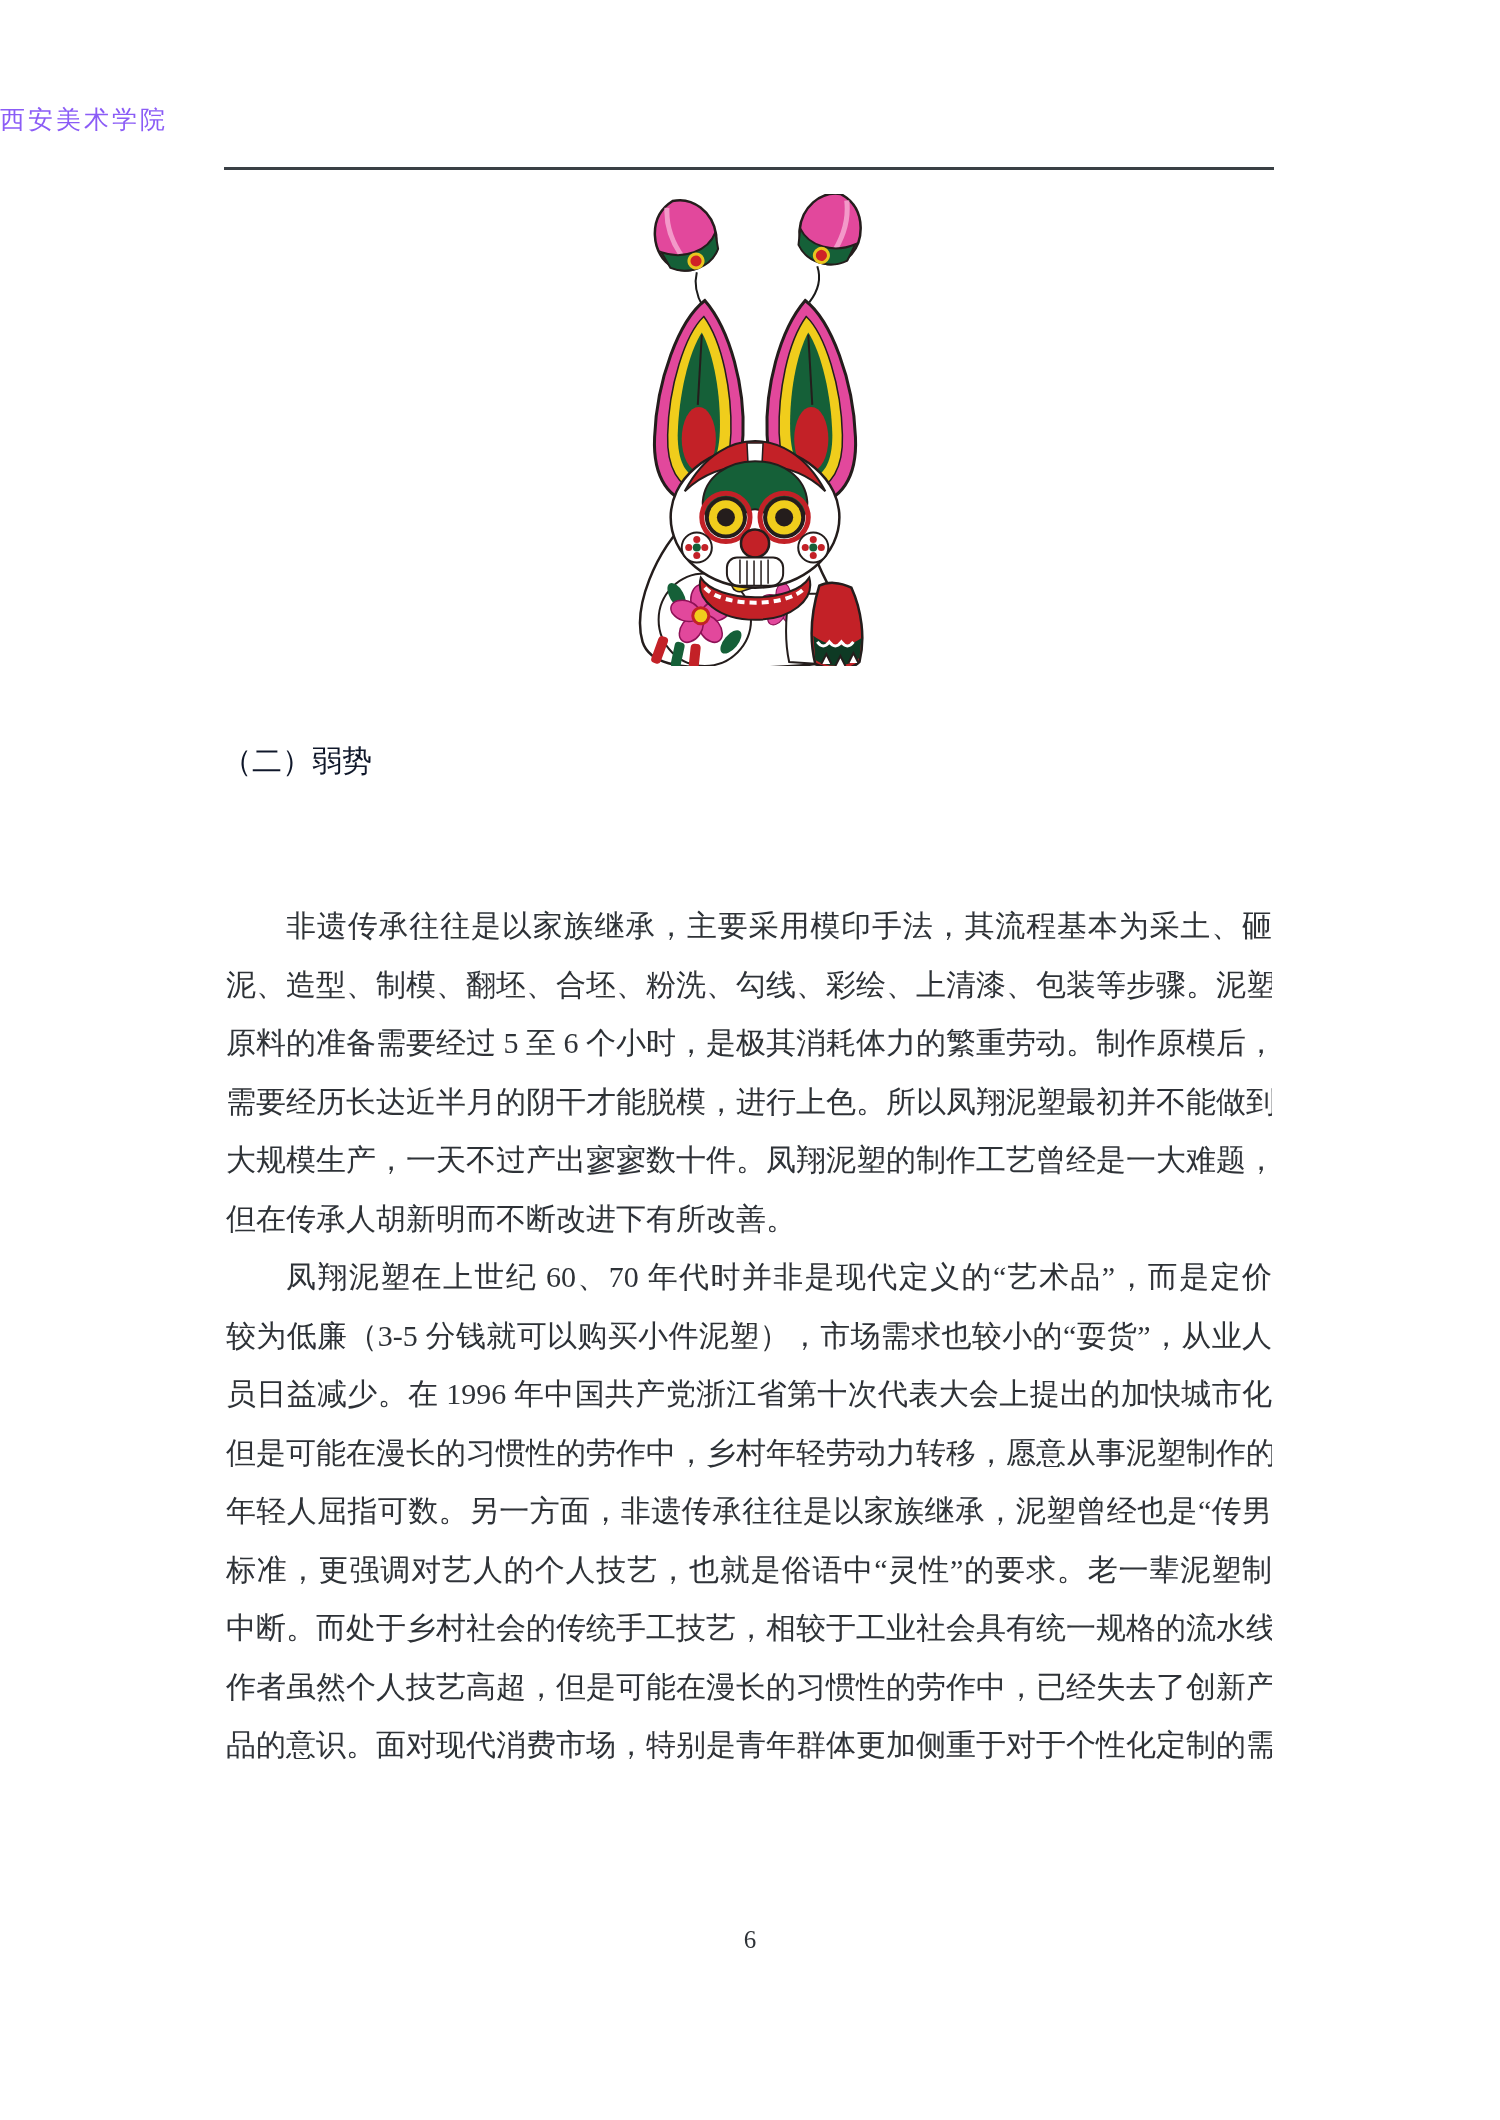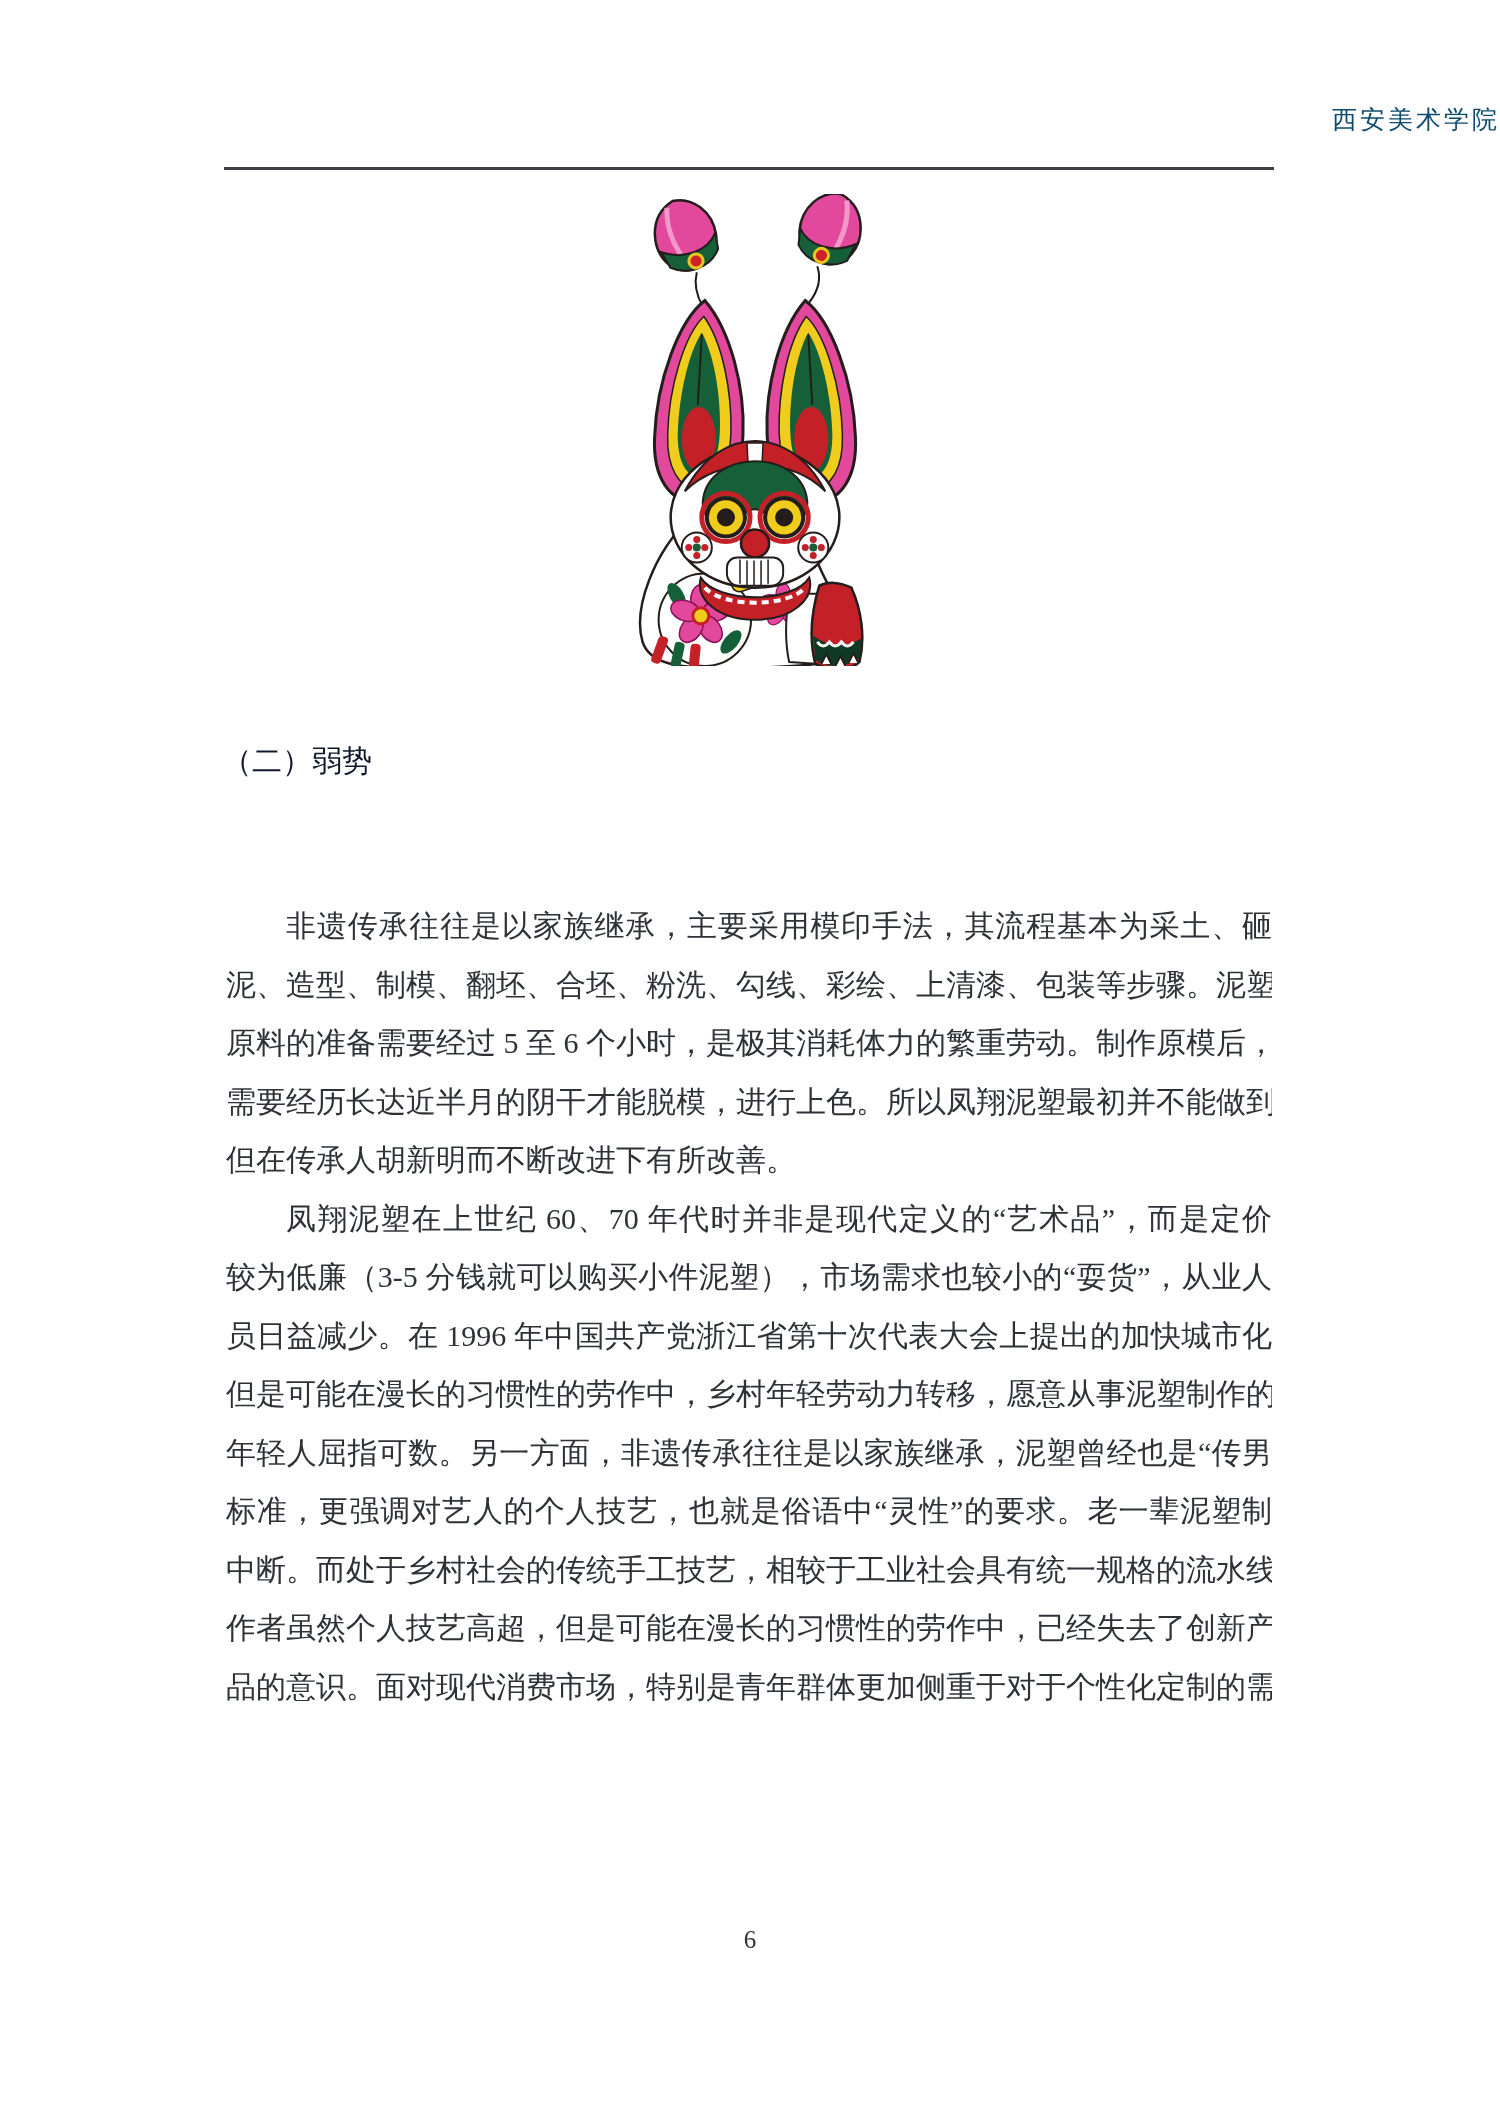--- a/index.html
+++ b/index.html
@@ -2,22 +2,22 @@
 <html><head>
 <meta charset="utf-8">
 <style>
   html,body{margin:0;padding:0}
   body{
     width:1500px;height:2120px;background:#ffffff;position:relative;
     font-family:"Liberation Serif","DejaVu Serif",serif;color:#2e3237;
   }
   .page{position:absolute;inset:0;overflow:hidden;background:#ffffff}
   .header-title{
-    position:absolute;top:103px;left:0;width:100%;text-align:right;
-    font-size:25px;letter-spacing:3px;color:#0c4a6e;
+    position:absolute;top:103px;left:0;width:100%;text-align:left;
+    font-size:25px;letter-spacing:3px;color:#8b5cf6;
   }
   .header-rule{
     position:absolute;top:167px;left:224px;width:1050px;height:0;
     border-top:3px solid #3a4045;
   }
   .figure{position:absolute;left:592px;top:194px;width:312px;height:472px}
   .figure svg{width:100%;height:100%;display:block}
   .section-heading{
     position:absolute;left:222px;top:741px;font-size:30px;color:#0f172a;
   }
@@ -125,20 +125,21 @@
     </svg>
   </div>
 
   <div class="section-heading">（二）弱势</div>
 
   <div class="body-text">
     <div class="line indent">非遗传承往往是以家族继承，主要采用模印手法，其流程基本为采土、砸</div>
     <div class="line">泥、造型、制模、翻坯、合坯、粉洗、勾线、彩绘、上清漆、包装等步骤。泥塑</div>
     <div class="line">原料的准备需要经过 5 至 6 个小时，是极其消耗体力的繁重劳动。制作原模后，</div>
     <div class="line">需要经历长达近半月的阴干才能脱模，进行上色。所以凤翔泥塑最初并不能做到</div>
+    <div class="line">大规模生产，一天不过产出寥寥数十件。凤翔泥塑的制作工艺曾经是一大难题，</div>
     <div class="line endline">但在传承人胡新明而不断改进下有所改善。</div>
     <div class="line indent">凤翔泥塑在上世纪 60、70 年代时并非是现代定义的“艺术品”，而是定价</div>
     <div class="line">较为低廉（3-5 分钱就可以购买小件泥塑），市场需求也较小的“耍货”，从业人</div>
     <div class="line">员日益减少。在 1996 年中国共产党浙江省第十次代表大会上提出的加快城市化</div>
     <div class="line">但是可能在漫长的习惯性的劳作中，乡村年轻劳动力转移，愿意从事泥塑制作的</div>
     <div class="line">年轻人屈指可数。另一方面，非遗传承往往是以家族继承，泥塑曾经也是“传男</div>
     <div class="line">标准，更强调对艺人的个人技艺，也就是俗语中“灵性”的要求。老一辈泥塑制</div>
     <div class="line">中断。而处于乡村社会的传统手工技艺，相较于工业社会具有统一规格的流水线</div>
     <div class="line">作者虽然个人技艺高超，但是可能在漫长的习惯性的劳作中，已经失去了创新产</div>
     <div class="line">品的意识。面对现代消费市场，特别是青年群体更加侧重于对于个性化定制的需</div>

